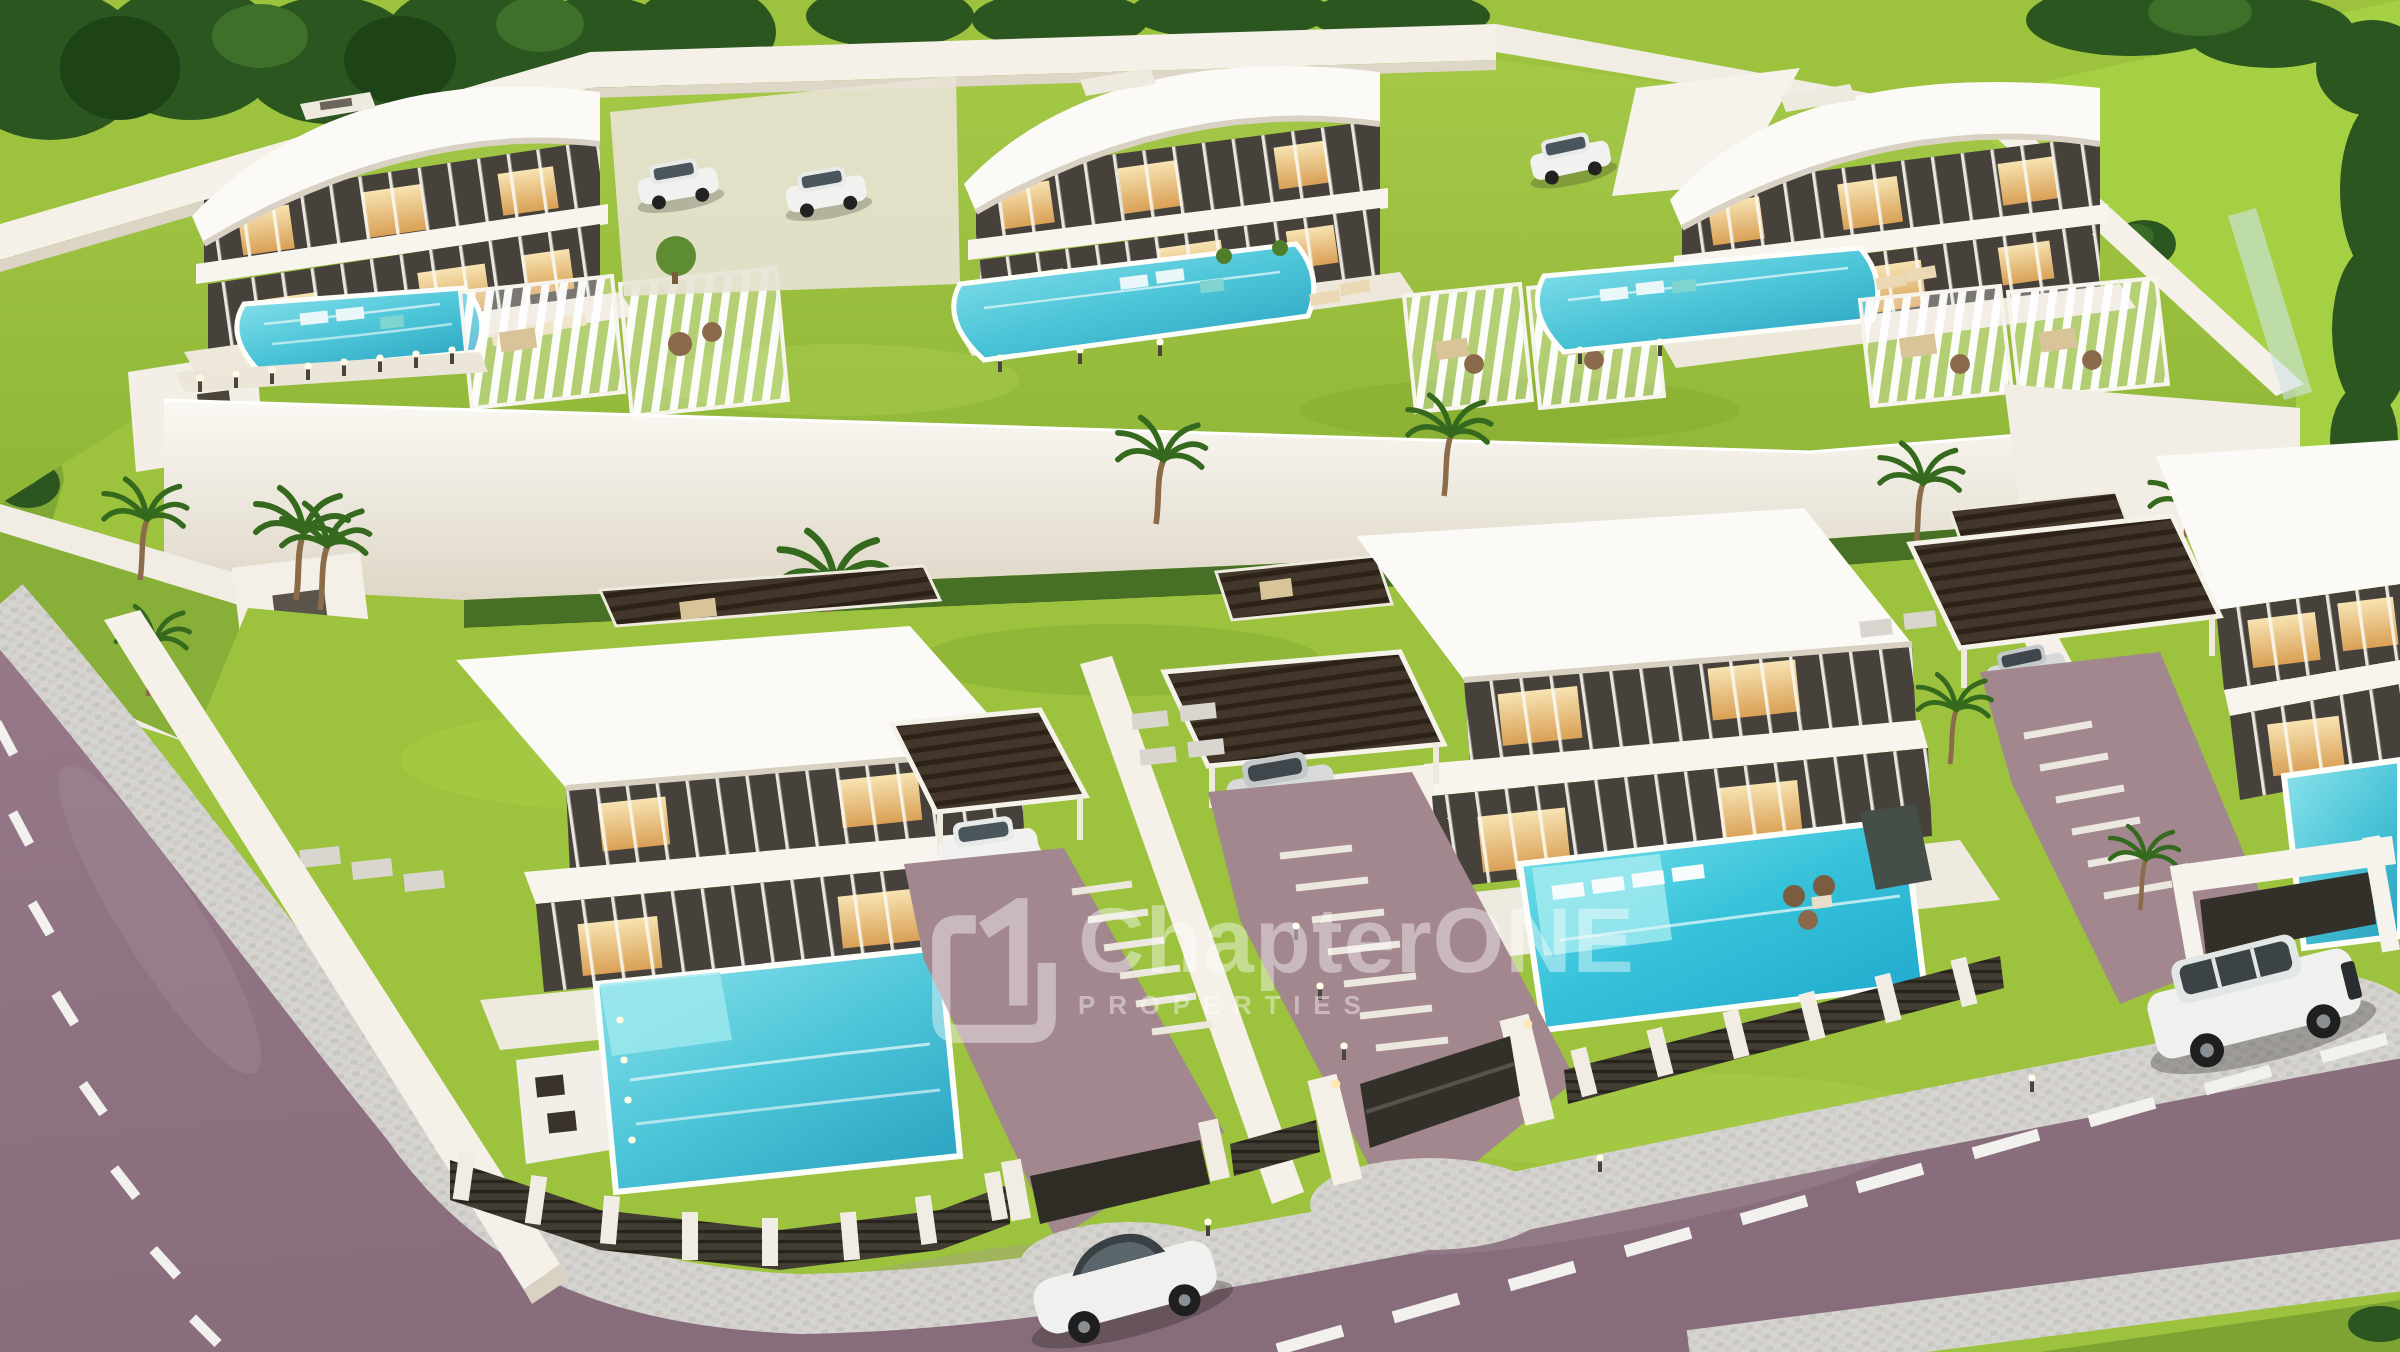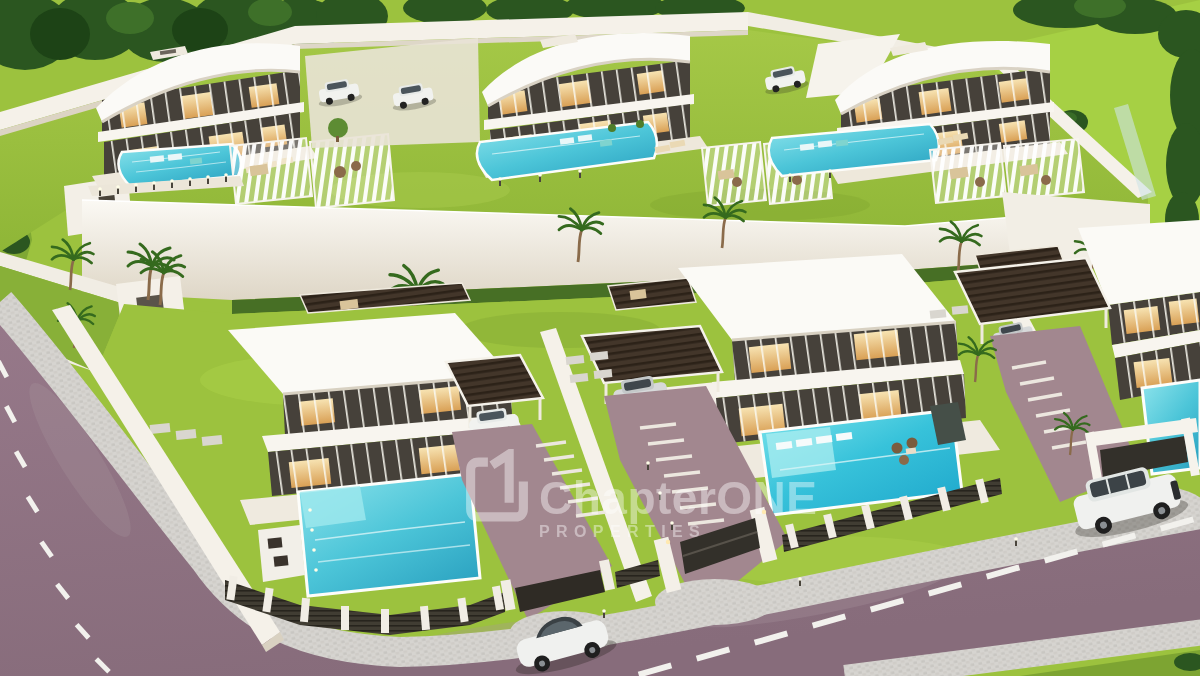--- a/index.html
+++ b/index.html
@@ -3,22 +3,22 @@
 <meta charset="utf-8">
 <style>
   html,body{margin:0;padding:0;background:#1c1c1c;}
   .stage{position:relative;width:1200px;height:676px;overflow:hidden;
          font-family:"Liberation Sans",sans-serif;background:var(--grass,#9cc23e);}
   .stage > svg{position:absolute;left:0;top:0;}
   .watermark{position:absolute;left:466px;top:449px;display:flex;align-items:flex-start;
              gap:11px;color:rgba(255,255,255,0.42);pointer-events:none;}
   .wm-logo{width:62px;height:73px;flex:none;}
   .wm-text{display:flex;flex-direction:column;}
-  .wm-brand{font-size:46px;font-weight:700;line-height:0.92;letter-spacing:0.5px;white-space:nowrap;margin-top:28px;}
-  .wm-tagline{font-size:16px;font-weight:600;letter-spacing:6.4px;margin-top:4px;white-space:nowrap;}
+  .wm-brand{font-size:46px;font-weight:700;line-height:0.92;letter-spacing:0.5px;white-space:nowrap;}
+  .wm-tagline{font-size:13px;font-weight:600;letter-spacing:6.4px;margin-top:4px;white-space:nowrap;}
 </style>
 </head>
 <body>
 
 <div class="stage" aria-label="Aerial 3D architectural rendering of a gated luxury villa development">
 <svg width="1200" height="676" viewBox="0 0 1200 676">
 <defs>
   <linearGradient id="grassG" x1="0" y1="0" x2="0" y2="1">
           <stop offset="0" stop-color="#a5c847"></stop>
           <stop offset="1" stop-color="#8fb637"></stop>

